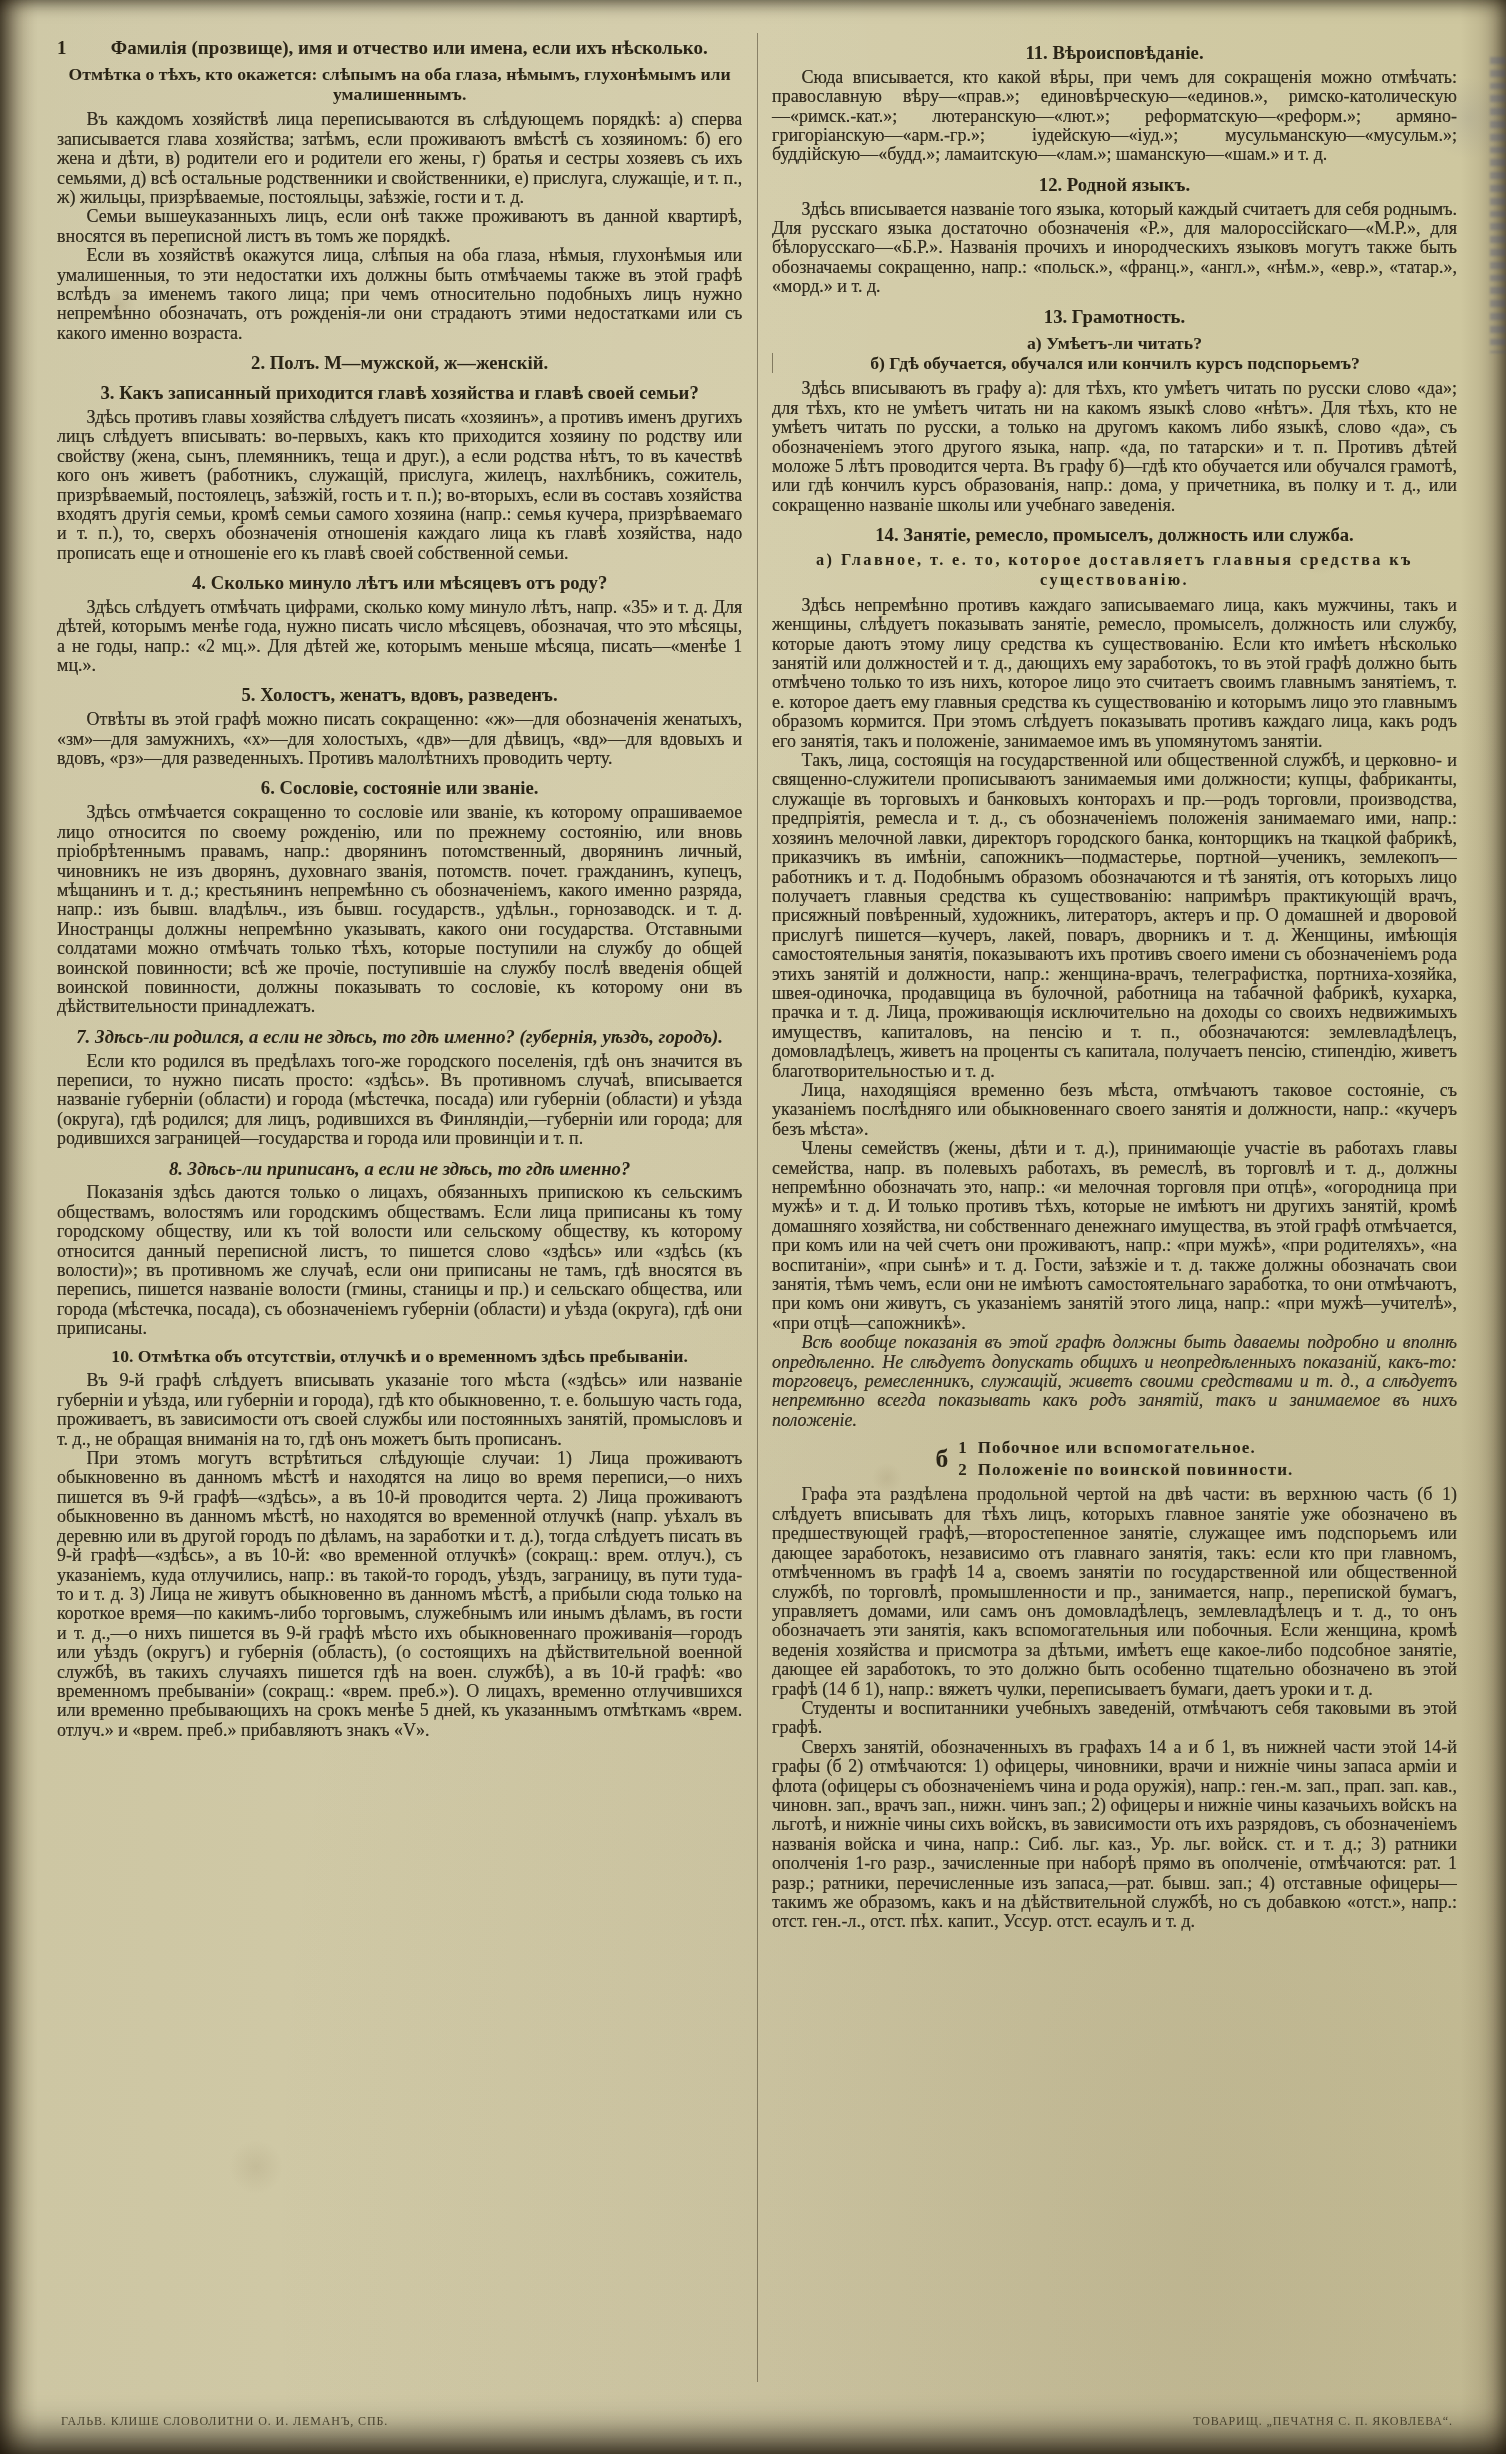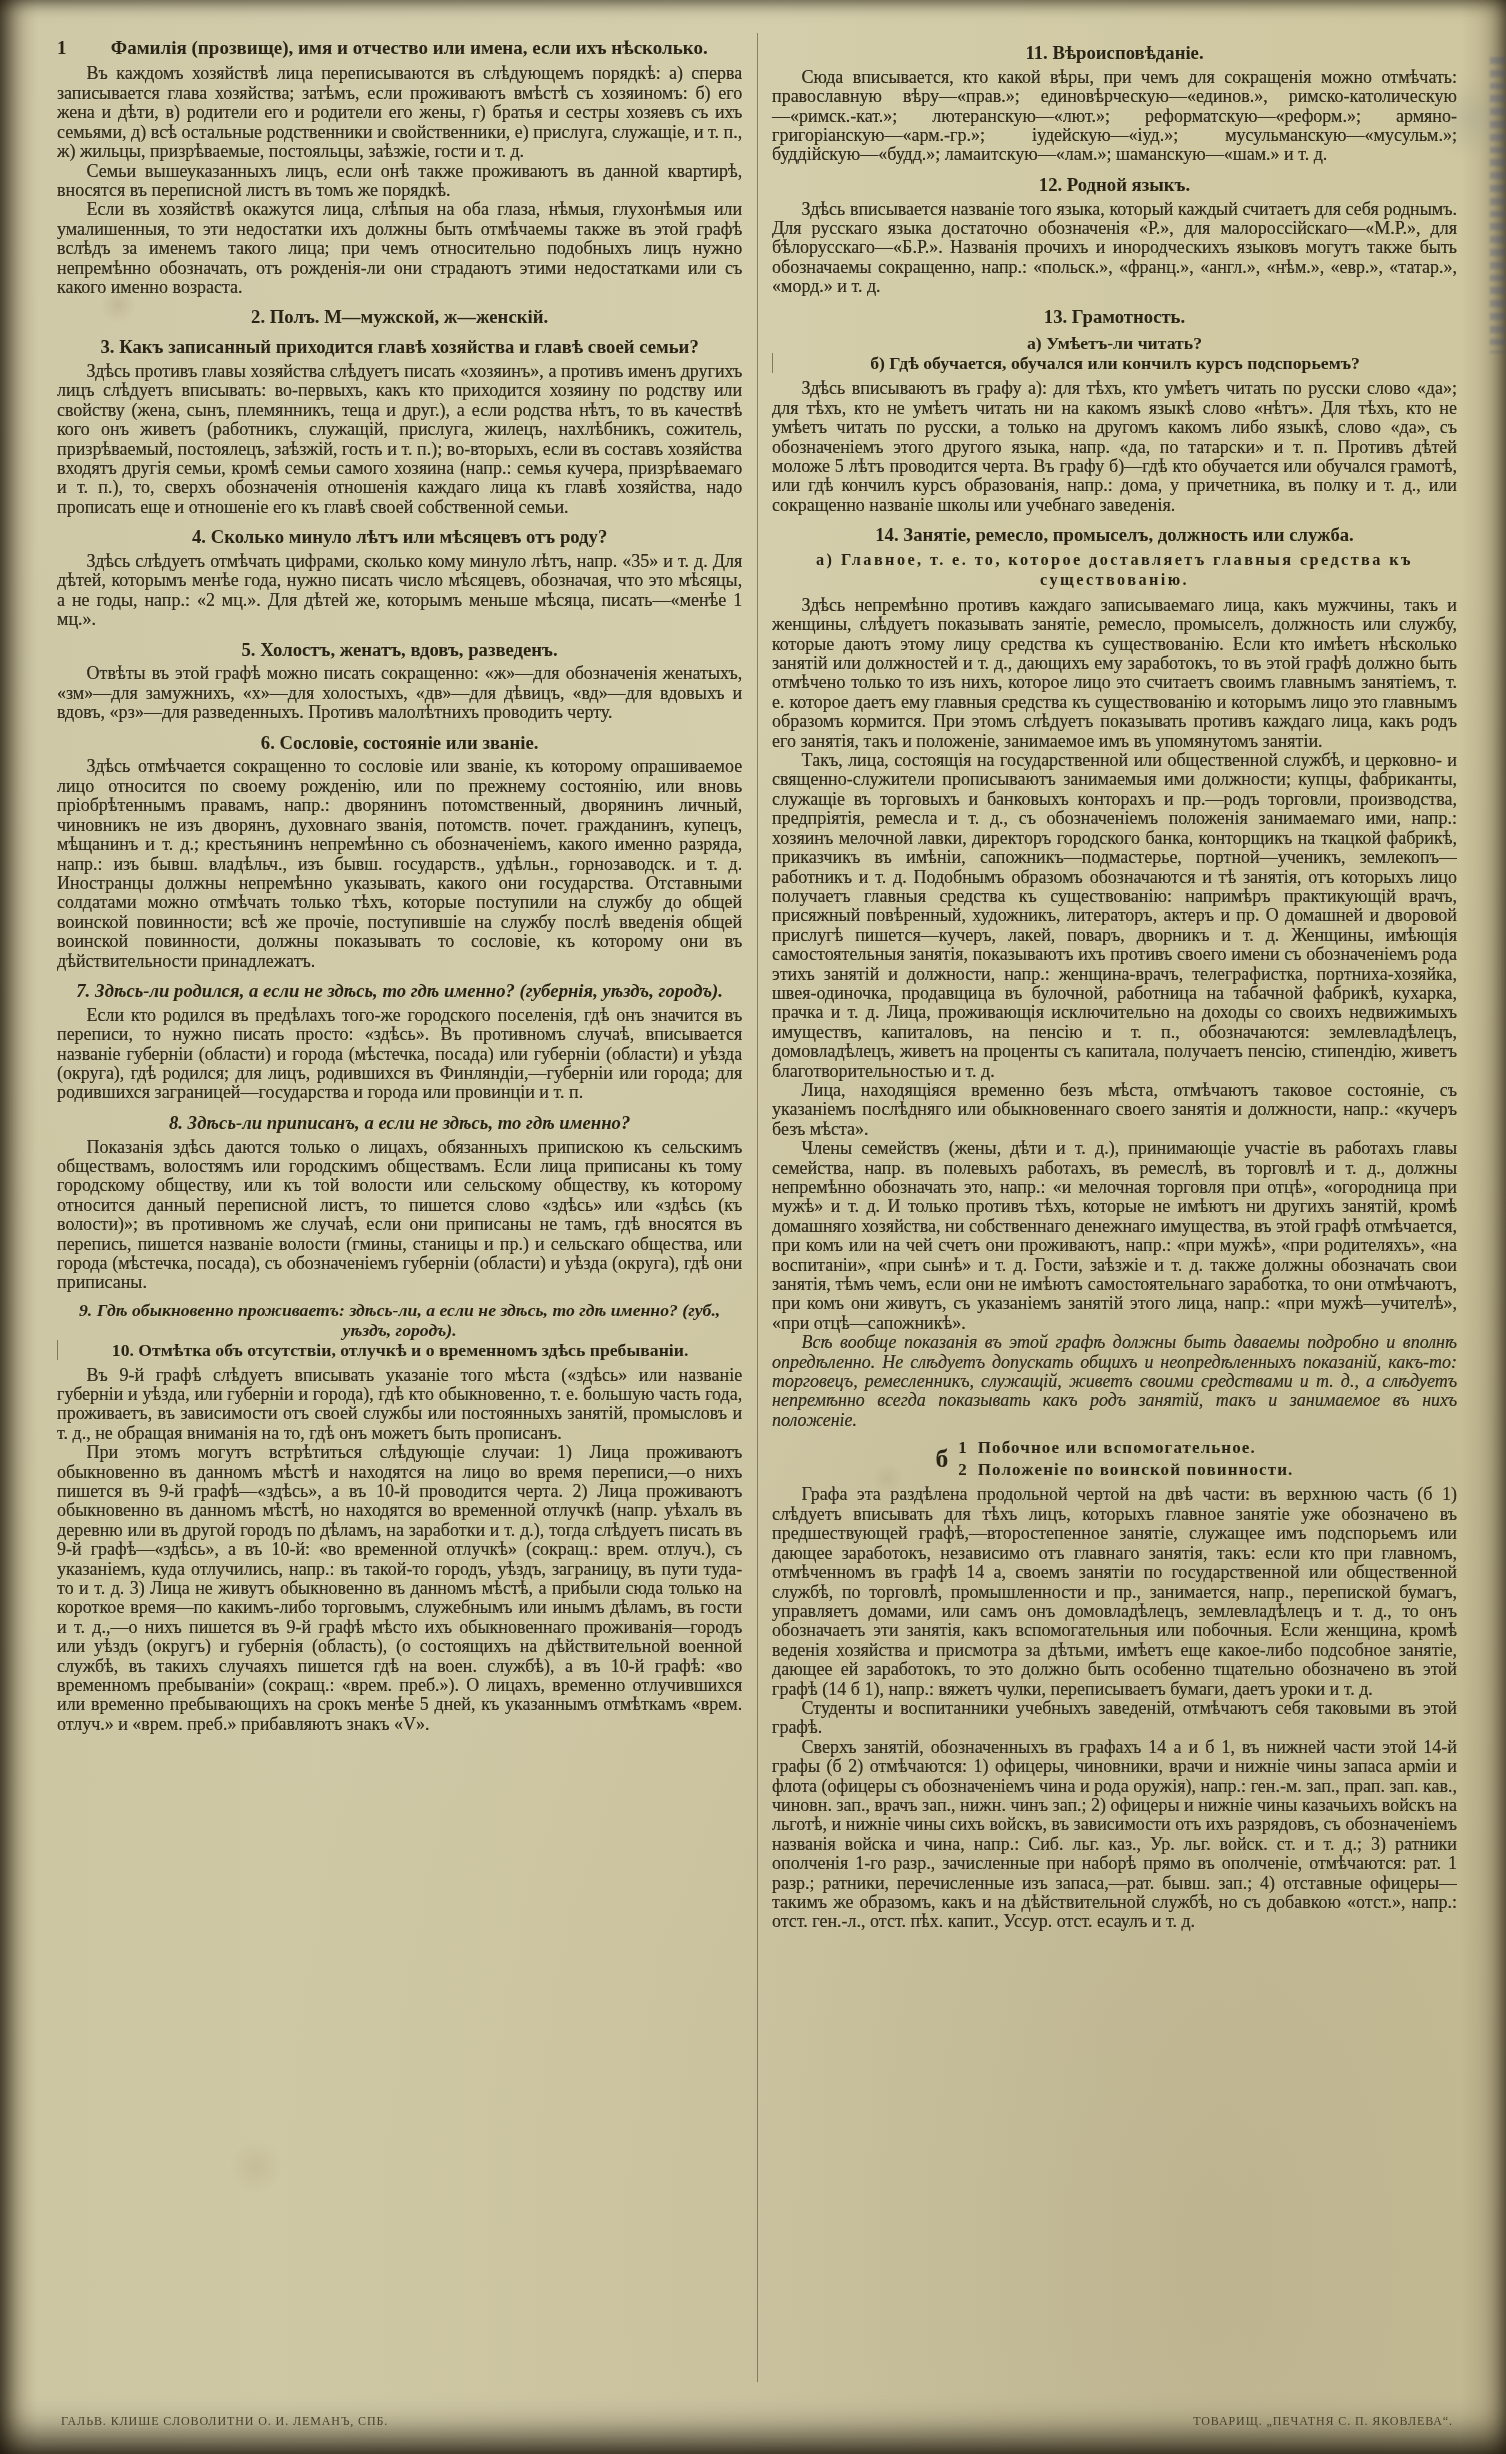--- a/index.html
+++ b/index.html
@@ -100,38 +100,38 @@
 <div class="page">
   <div class="stains"></div>
   <div class="edge-smudge"></div>
 
   <div class="content">
     <div class="col col-left">
         <div class="h-num">
           <span class="num">1</span>
           <span class="txt">Фамилія (прозвище), имя и отчество или имена, если ихъ нѣсколько.</span>
         </div>
+        <div class="sh">Отмѣтка о тѣхъ, кто окажется: слѣпымъ на оба глаза, нѣмымъ, глухонѣмымъ или умалишеннымъ.</div>
         <p class="para">Въ каждомъ хозяйствѣ лица переписываются въ слѣдующемъ порядкѣ: а) сперва записывается глава хозяйства; затѣмъ, если проживаютъ вмѣстѣ съ хозяиномъ: б) его жена и дѣти, в) родители его и родители его жены, г) братья и сестры хозяевъ съ ихъ семьями, д) всѣ остальные родственники и свойственники, е) прислуга, служащіе, и т. п., ж) жильцы, призрѣваемые, постояльцы, заѣзжіе, гости и т. д.</p>
         <p class="para">Семьи вышеуказанныхъ лицъ, если онѣ также проживаютъ въ данной квартирѣ, вносятся въ переписной листъ въ томъ же порядкѣ.</p>
         <p class="para">Если въ хозяйствѣ окажутся лица, слѣпыя на оба глаза, нѣмыя, глухонѣмыя или умалишенныя, то эти недостатки ихъ должны быть отмѣчаемы также въ этой графѣ вслѣдъ за именемъ такого лица; при чемъ относительно подобныхъ лицъ нужно непремѣнно обозначать, отъ рожденія-ли они страдаютъ этими недостатками или съ какого именно возраста.</p>
         <div class="h">2. Полъ. М—мужской, ж—женскій.</div>
         <div class="h">3. Какъ записанный приходится главѣ хозяйства и главѣ своей семьи?</div>
         <p class="para">Здѣсь противъ главы хозяйства слѣдуетъ писать «хозяинъ», а противъ именъ другихъ лицъ слѣдуетъ вписывать: во-первыхъ, какъ кто приходится хозяину по родству или свойству (жена, сынъ, племянникъ, теща и друг.), а если родства нѣтъ, то въ качествѣ кого онъ живетъ (работникъ, служащій, прислуга, жилецъ, нахлѣбникъ, сожитель, призрѣваемый, постоялецъ, заѣзжій, гость и т. п.); во-вторыхъ, если въ составъ хозяйства входятъ другія семьи, кромѣ семьи самого хозяина (напр.: семья кучера, призрѣваемаго и т. п.), то, сверхъ обозначенія отношенія каждаго лица къ главѣ хозяйства, надо прописать еще и отношеніе его къ главѣ своей собственной семьи.</p>
         <div class="h">4. Сколько минуло лѣтъ или мѣсяцевъ отъ роду?</div>
         <p class="para">Здѣсь слѣдуетъ отмѣчать цифрами, сколько кому минуло лѣтъ, напр. «35» и т. д. Для дѣтей, которымъ менѣе года, нужно писать число мѣсяцевъ, обозначая, что это мѣсяцы, а не годы, напр.: «2 мц.». Для дѣтей же, которымъ меньше мѣсяца, писать—«менѣе 1 мц.».</p>
         <div class="h">5. Холостъ, женатъ, вдовъ, разведенъ.</div>
         <p class="para">Отвѣты въ этой графѣ можно писать сокращенно: «ж»—для обозначенія женатыхъ, «зм»—для замужнихъ, «х»—для холостыхъ, «дв»—для дѣвицъ, «вд»—для вдовыхъ и вдовъ, «рз»—для разведенныхъ. Противъ малолѣтнихъ проводить черту.</p>
         <div class="h">6. Сословіе, состояніе или званіе.</div>
         <p class="para">Здѣсь отмѣчается сокращенно то сословіе или званіе, къ которому опрашиваемое лицо относится по своему рожденію, или по прежнему состоянію, или вновь пріобрѣтеннымъ правамъ, напр.: дворянинъ потомственный, дворянинъ личный, чиновникъ не изъ дворянъ, духовнаго званія, потомств. почет. гражданинъ, купецъ, мѣщанинъ и т. д.; крестьянинъ непремѣнно съ обозначеніемъ, какого именно разряда, напр.: изъ бывш. владѣльч., изъ бывш. государств., удѣльн., горнозаводск. и т. д. Иностранцы должны непремѣнно указывать, какого они государства. Отставными солдатами можно отмѣчать только тѣхъ, которые поступили на службу до общей воинской повинности; всѣ же прочіе, поступившіе на службу послѣ введенія общей воинской повинности, должны показывать то сословіе, къ которому они въ дѣйствительности принадлежатъ.</p>
         <div class="h it">7. Здѣсь-ли родился, а если не здѣсь, то гдѣ именно? (губернія, уѣздъ, городъ).</div>
         <p class="para">Если кто родился въ предѣлахъ того-же городского поселенія, гдѣ онъ значится въ переписи, то нужно писать просто: «здѣсь». Въ противномъ случаѣ, вписывается названіе губерніи (области) и города (мѣстечка, посада) или губерніи (области) и уѣзда (округа), гдѣ родился; для лицъ, родившихся въ Финляндіи,—губерніи или города; для родившихся заграницей—государства и города или провинціи и т. п.</p>
         <div class="h it">8. Здѣсь-ли приписанъ, а если не здѣсь, то гдѣ именно?</div>
         <p class="para">Показанія здѣсь даются только о лицахъ, обязанныхъ припискою къ сельскимъ обществамъ, волостямъ или городскимъ обществамъ. Если лица приписаны къ тому городскому обществу, или къ той волости или сельскому обществу, къ которому относится данный переписной листъ, то пишется слово «здѣсь» или «здѣсь (къ волости)»; въ противномъ же случаѣ, если они приписаны не тамъ, гдѣ вносятся въ перепись, пишется названіе волости (гмины, станицы и пр.) и сельскаго общества, или города (мѣстечка, посада), съ обозначеніемъ губерніи (области) и уѣзда (округа), гдѣ они приписаны.</p>
         <div class="split">
-          <div class="cell it">9. Гдѣ обыкновенно проживаетъ: здѣсь-ли, а если не здѣсь, то гдѣ именно? (губ., уѣздъ, городъ).</div>
           <div class="cell">10. Отмѣтка объ отсутствіи, отлучкѣ и о временномъ здѣсь пребываніи.</div>
         </div>
         <p class="para">Въ 9-й графѣ слѣдуетъ вписывать указаніе того мѣста («здѣсь» или названіе губерніи и уѣзда, или губерніи и города), гдѣ кто обыкновенно, т. е. большую часть года, проживаетъ, въ зависимости отъ своей службы или постоянныхъ занятій, промысловъ и т. д., не обращая вниманія на то, гдѣ онъ можетъ быть прописанъ.</p>
         <p class="para">При этомъ могутъ встрѣтиться слѣдующіе случаи: 1) Лица проживаютъ обыкновенно въ данномъ мѣстѣ и находятся на лицо во время переписи,—о нихъ пишется въ 9-й графѣ—«здѣсь», а въ 10-й проводится черта. 2) Лица проживаютъ обыкновенно въ данномъ мѣстѣ, но находятся во временной отлучкѣ (напр. уѣхалъ въ деревню или въ другой городъ по дѣламъ, на заработки и т. д.), тогда слѣдуетъ писать въ 9-й графѣ—«здѣсь», а въ 10-й: «во временной отлучкѣ» (сокращ.: врем. отлуч.), съ указаніемъ, куда отлучились, напр.: въ такой-то городъ, уѣздъ, заграницу, въ пути туда-то и т. д. 3) Лица не живутъ обыкновенно въ данномъ мѣстѣ, а прибыли сюда только на короткое время—по какимъ-либо торговымъ, служебнымъ или инымъ дѣламъ, въ гости и т. д.,—о нихъ пишется въ 9-й графѣ мѣсто ихъ обыкновеннаго проживанія—городъ или уѣздъ (округъ) и губернія (область), (о состоящихъ на дѣйствительной военной службѣ, въ такихъ случаяхъ пишется гдѣ на воен. службѣ), а въ 10-й графѣ: «во временномъ пребываніи» (сокращ.: «врем. преб.»). О лицахъ, временно отлучившихся или временно пребывающихъ на срокъ менѣе 5 дней, къ указаннымъ отмѣткамъ «врем. отлуч.» и «врем. преб.» прибавляютъ знакъ «V».</p>
       </div>
     <div class="col col-right">
         <div class="h">11. Вѣроисповѣданіе.</div>
         <p class="para">Сюда вписывается, кто какой вѣры, при чемъ для сокращенія можно отмѣчать: православную вѣру—«прав.»; единовѣрческую—«единов.», римско-католическую—«римск.-кат.»; лютеранскую—«лют.»; реформатскую—«реформ.»; армяно-григоріанскую—«арм.-гр.»; іудейскую—«іуд.»; мусульманскую—«мусульм.»; буддійскую—«будд.»; ламаитскую—«лам.»; шаманскую—«шам.» и т. д.</p>
         <div class="h">12. Родной языкъ.</div>
         <p class="para">Здѣсь вписывается названіе того языка, который каждый считаетъ для себя роднымъ. Для русскаго языка достаточно обозначенія «Р.», для малороссійскаго—«М.Р.», для бѣлорусскаго—«Б.Р.». Названія прочихъ и инородческихъ языковъ могутъ также быть обозначаемы сокращенно, напр.: «польск.», «франц.», «англ.», «нѣм.», «евр.», «татар.», «морд.» и т. д.</p>

